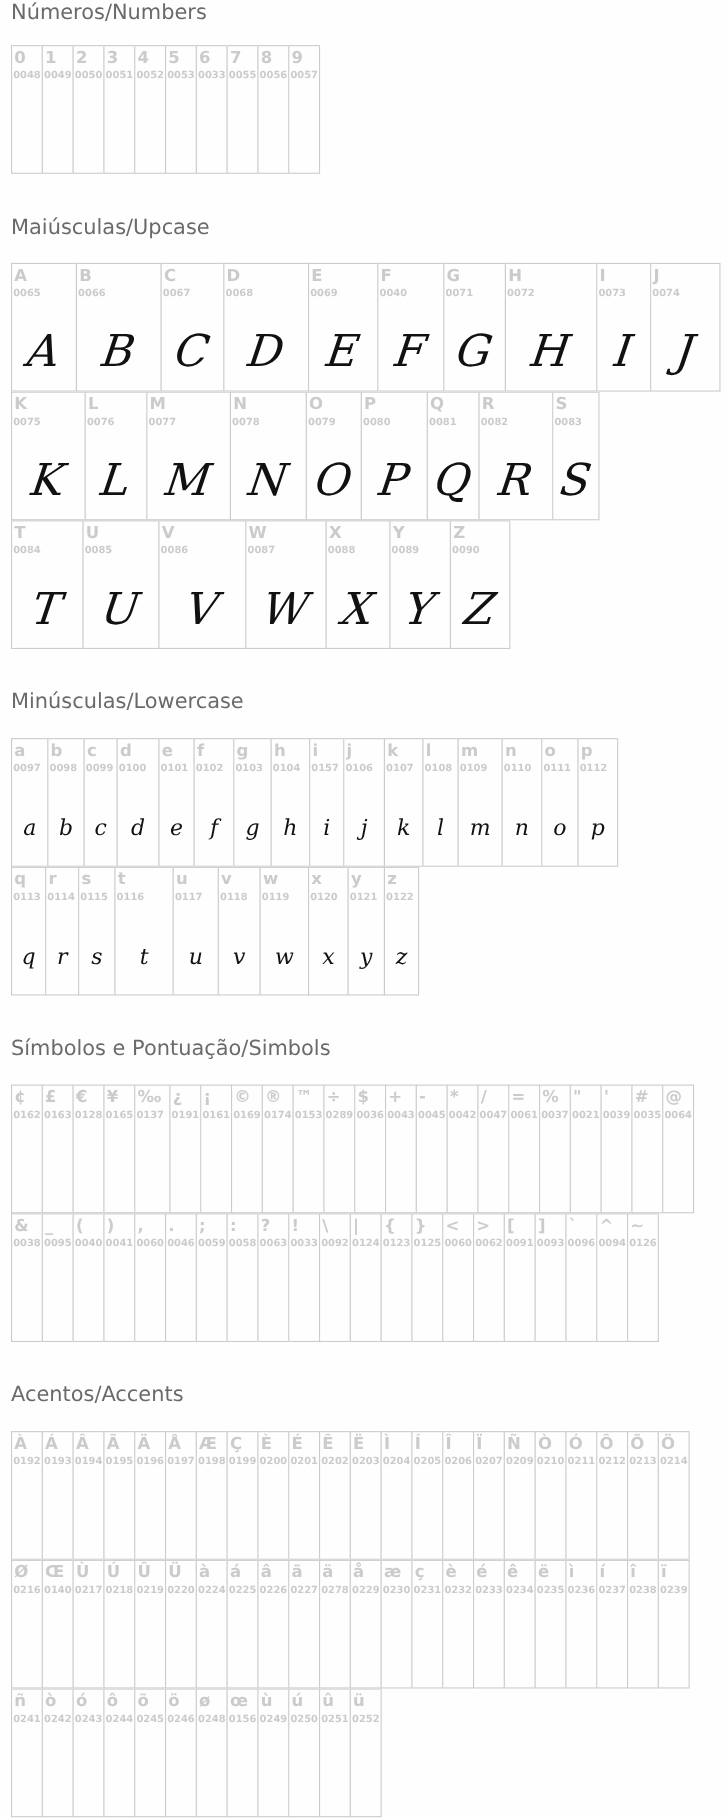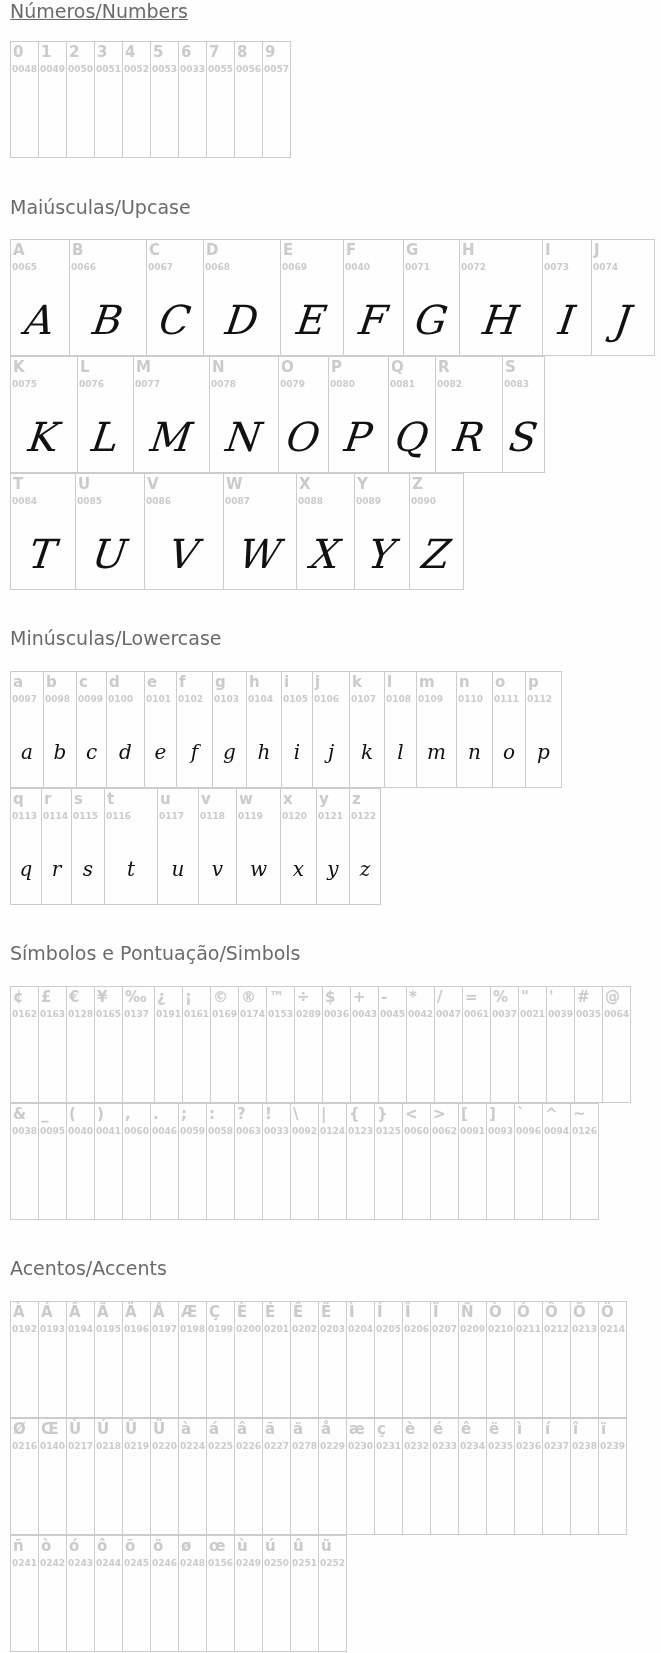--- a/index.html
+++ b/index.html
@@ -11,21 +11,21 @@
   .ch{position:absolute;left:2px;top:0px;font-family:"DejaVu Sans",sans-serif;font-weight:bold;font-size:15px;color:#cbcbcb;line-height:20px;white-space:nowrap;}
   .code{position:absolute;left:1px;top:22px;font-family:"DejaVu Sans",sans-serif;font-weight:bold;font-size:9px;color:#cbcbcb;line-height:11px;white-space:nowrap;letter-spacing:0px;}
   .glyph{position:absolute;left:0;right:0;top:44px;bottom:0;display:flex;align-items:center;justify-content:center;font-family:"DejaVu Serif",serif;font-style:italic;color:#111;white-space:nowrap;}
   .glyph.big{font-size:40px;font-weight:normal;transform:skewX(-8deg);}
   .glyph.small{font-size:20px;}
 </style>
 </head>
 <body>
 
 <div id="root">
-    <div class="title" style="top: 0px; text-decoration: underline;">Números/Numbers</div>
+    <div class="title" style="top: 0px;">Números/Numbers</div>
     <div class="row" style="top: 41px;">
       <div class="cell" style="width: 29px; height: 117px;">
         <span class="ch">0</span>
         <span class="code">0048</span>
         <div class="glyph small"></div>
       </div>
       <div class="cell" style="width: 29px; height: 117px;">
         <span class="ch">1</span>
         <span class="code">0049</span>
         <div class="glyph small"></div>
@@ -245,21 +245,21 @@
         <span class="code">0103</span>
         <div class="glyph small">g</div>
       </div>
       <div class="cell" style="width: 36px; height: 117px;">
         <span class="ch">h</span>
         <span class="code">0104</span>
         <div class="glyph small">h</div>
       </div>
       <div class="cell" style="width: 32px; height: 117px;">
         <span class="ch">i</span>
-        <span class="code">0105</span>
+        <span class="code">0157</span>
         <div class="glyph small">i</div>
       </div>
       <div class="cell" style="width: 38px; height: 117px;">
         <span class="ch">j</span>
         <span class="code">0106</span>
         <div class="glyph small">j</div>
       </div>
       <div class="cell" style="width: 36px; height: 117px;">
         <span class="ch">k</span>
         <span class="code">0107</span>

